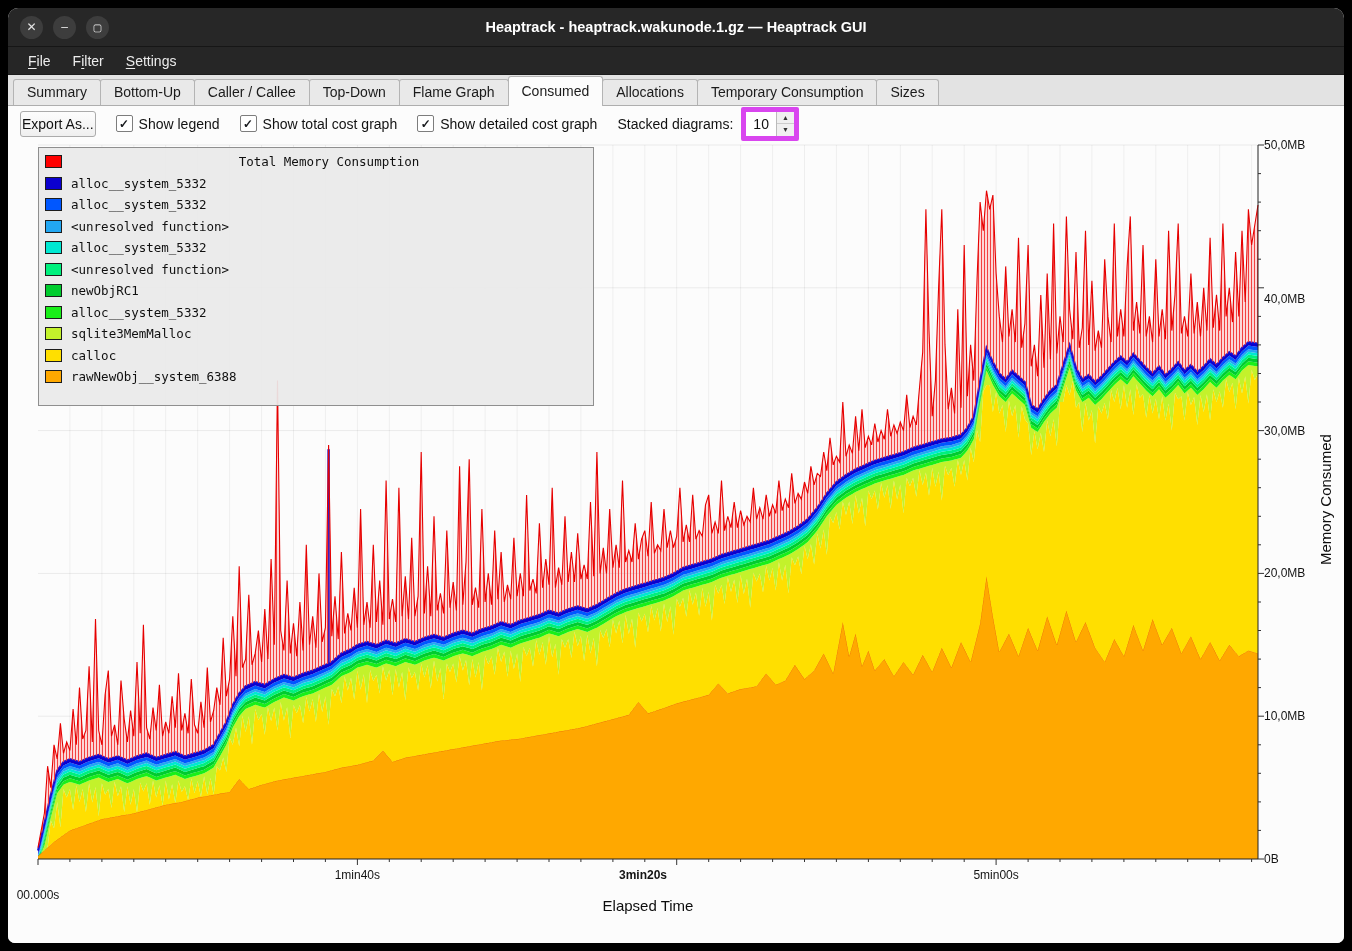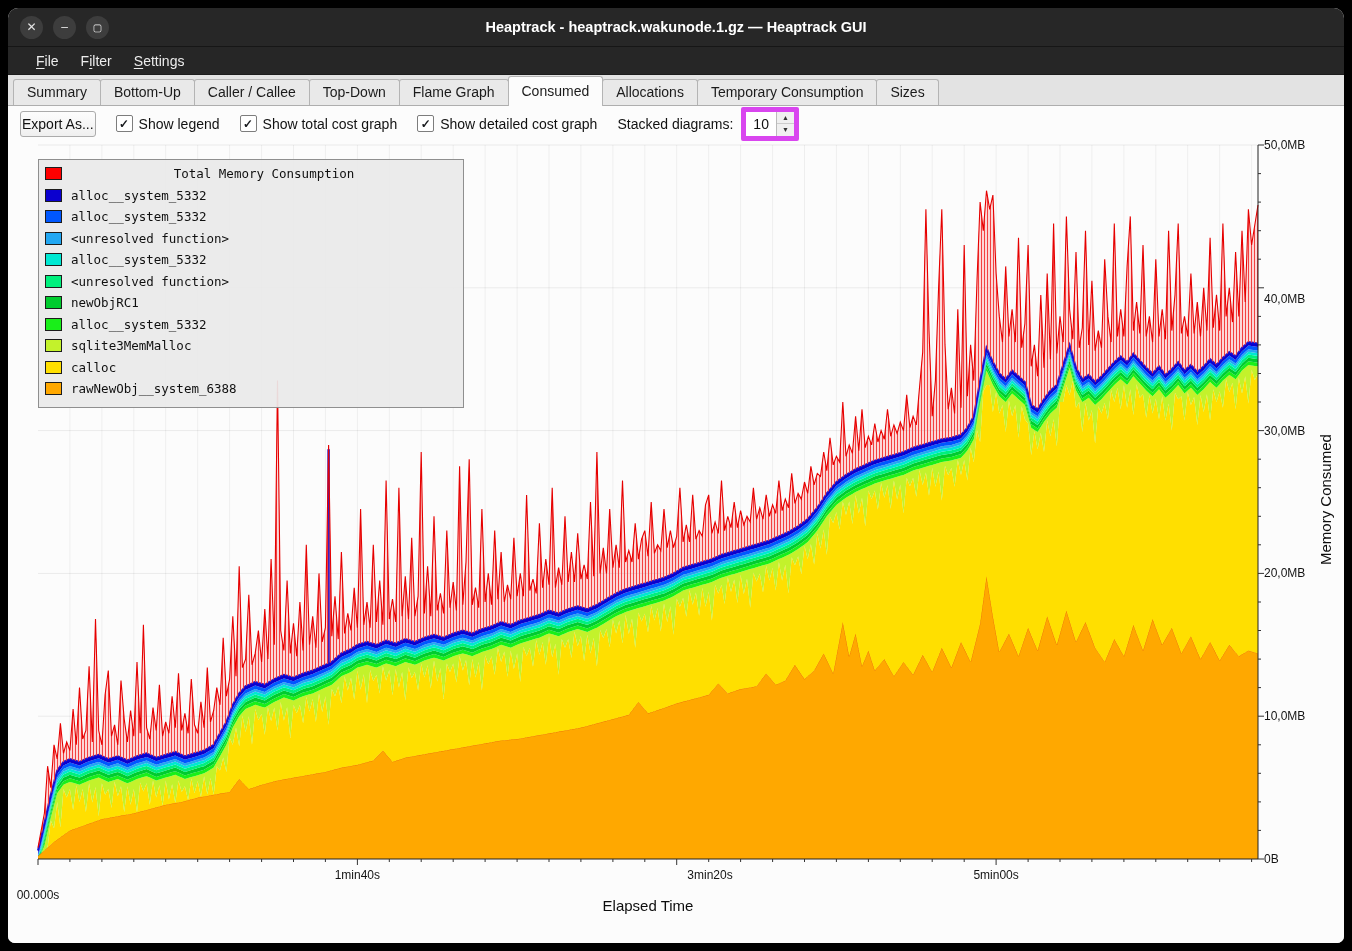--- a/index.html
+++ b/index.html
@@ -8,21 +8,21 @@
   .window{position:absolute;left:8px;top:8px;width:1336px;height:935px;background:#fcfcfc;
           border-radius:10px 10px 7px 7px;overflow:hidden;}
   
   .titlebar{height:38px;background:#272727;border-bottom:1px solid #161616;position:relative;
             display:flex;align-items:center;justify-content:center;}
   .title{color:#ffffff;font-weight:bold;font-size:14.5px;}
   .winbtns{position:absolute;left:12px;top:0;height:100%;display:flex;align-items:center;gap:10px;}
   .wbtn{width:23px;height:23px;border-radius:50%;background:#3d3d3d;color:#e6e6e6;
         display:flex;align-items:center;justify-content:center;font-size:12px;cursor:default;}
   
-  .menubar{height:27px;background:#262626;display:flex;align-items:center;padding-left:18px;gap:2px;
+  .menubar{height:27px;background:#262626;display:flex;align-items:center;padding-left:10px;gap:2px;
            border-bottom:1px solid #1c1c1c;}
   .menu-item{color:#ececec;font-size:14px;padding:3px 10px;border-radius:3px;}
   .menu-item u{text-decoration-thickness:1px;text-underline-offset:2px;}
   
   .tabbar{height:30px;background:#e3e3e3;border-bottom:1px solid #aeaeae;display:flex;
           align-items:flex-end;padding-left:5px;}
   .tab{height:25px;line-height:25px;padding:0 13px;font-size:14px;color:#1b1b1b;background:#e9e9e9;
        border:1px solid #b4b4b4;border-bottom:none;margin-right:-1px;border-radius:3px 3px 0 0;}
   .tab.active{background:#fcfcfc;height:29px;line-height:29px;position:relative;z-index:2;margin-bottom:-1px;text-align:center;}
   
@@ -35,22 +35,22 @@
            display:flex;align-items:center;justify-content:center;font-size:12px;font-weight:bold;color:#16181c;}
   .spinlabel{font-size:14px;color:#111;}
   .spin{display:flex;border:5px solid #d946ef;border-radius:2px;background:#fff;height:24px;align-items:stretch;margin-left:-12px;}
   .spin .val{padding:0 7px;font-size:14px;display:flex;align-items:center;color:#111;}
   .spin .arrows{display:flex;flex-direction:column;border-left:1px solid #bbb;width:17px;}
   .spin .ar{flex:1;display:flex;align-items:center;justify-content:center;font-size:7px;background:#f0f0f0;color:#333;}
   .spin .ar:first-child{border-bottom:1px solid #ccc;}
   
   .chart-wrap{position:relative;height:805px;background:#fcfcfc;}
   #chart-svg{position:absolute;left:0;top:0;}
-  .legend{position:absolute;left:30px;top:6px;width:426px;background:rgba(233,233,233,0.93);
-          border:1px solid #8f8f8f;padding:3px 6px 7px 6px;box-sizing:border-box;z-index:3;margin-top:12px;}
+  .legend{position:absolute;left:30px;top:6px;width:556px;background:rgba(233,233,233,0.93);
+          border:1px solid #8f8f8f;padding:3px 6px 17px 6px;box-sizing:border-box;z-index:3;}
   .lrow{display:flex;align-items:center;gap:9px;height:21.5px;}
   .lswatch{width:17px;height:13px;border:1px solid #1c1c1c;flex:none;box-sizing:border-box;}
   .llabel{font-family:"DejaVu Sans Mono",monospace;font-size:12.5px;color:#101010;white-space:pre;}
   .ltitle{flex:1;text-align:center;font-family:"DejaVu Sans Mono",monospace;font-size:12.5px;color:#101010;}
   .ytick{position:absolute;left:1256px;transform:translateY(-50%);font-size:12px;color:#141414;z-index:2;}
   .xtick{position:absolute;top:727px;transform:translateX(-50%);font-size:12px;color:#141414;z-index:2;}
   .xlabel{position:absolute;top:756px;left:30px;width:1220px;text-align:center;font-size:15px;color:#0d0d0d;}
   .ylabel{position:absolute;left:1306px;top:0;height:718px;width:22px;writing-mode:vertical-rl;
           transform:rotate(180deg);display:flex;align-items:center;justify-content:center;
           font-size:15px;color:#0d0d0d;}
@@ -306,17 +306,17 @@
     <div class="xlabel">Elapsed Time</div>
     <div class="ylabel">Memory Consumed</div>
   <span class="ytick" style="top: 718px;">0B</span>
       <span class="ytick" style="top: 575.2px;">10,0MB</span>
       <span class="ytick" style="top: 432.4px;">20,0MB</span>
       <span class="ytick" style="top: 289.6px;">30,0MB</span>
       <span class="ytick" style="top: 158px;">40,0MB</span>
       <span class="ytick" style="top: 4px;">50,0MB</span>
       <span class="xtick" style="left: 30px; margin-top: 20px;">00.000s</span>
       <span class="xtick" style="left: 349.372px;">1min40s</span>
-      <span class="xtick" style="left: 702px;">3min20s</span>
+      <span class="xtick" style="left: 635px; font-weight: bold;">3min20s</span>
       <span class="xtick" style="left: 988.115px;">5min00s</span>
     </div>
 
 </div>
 
 </body></html>

